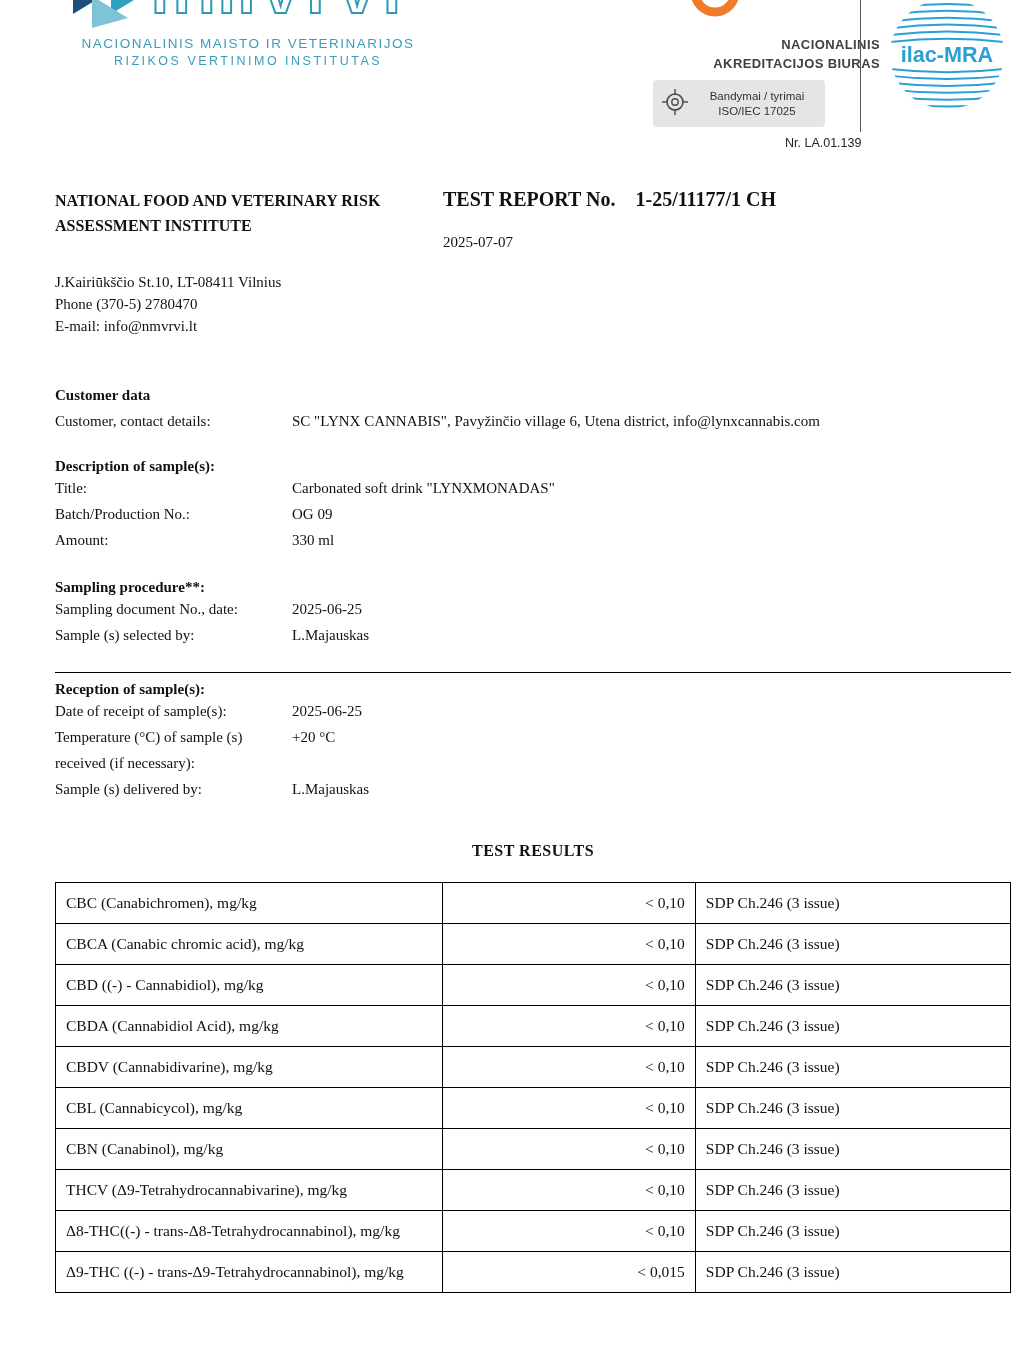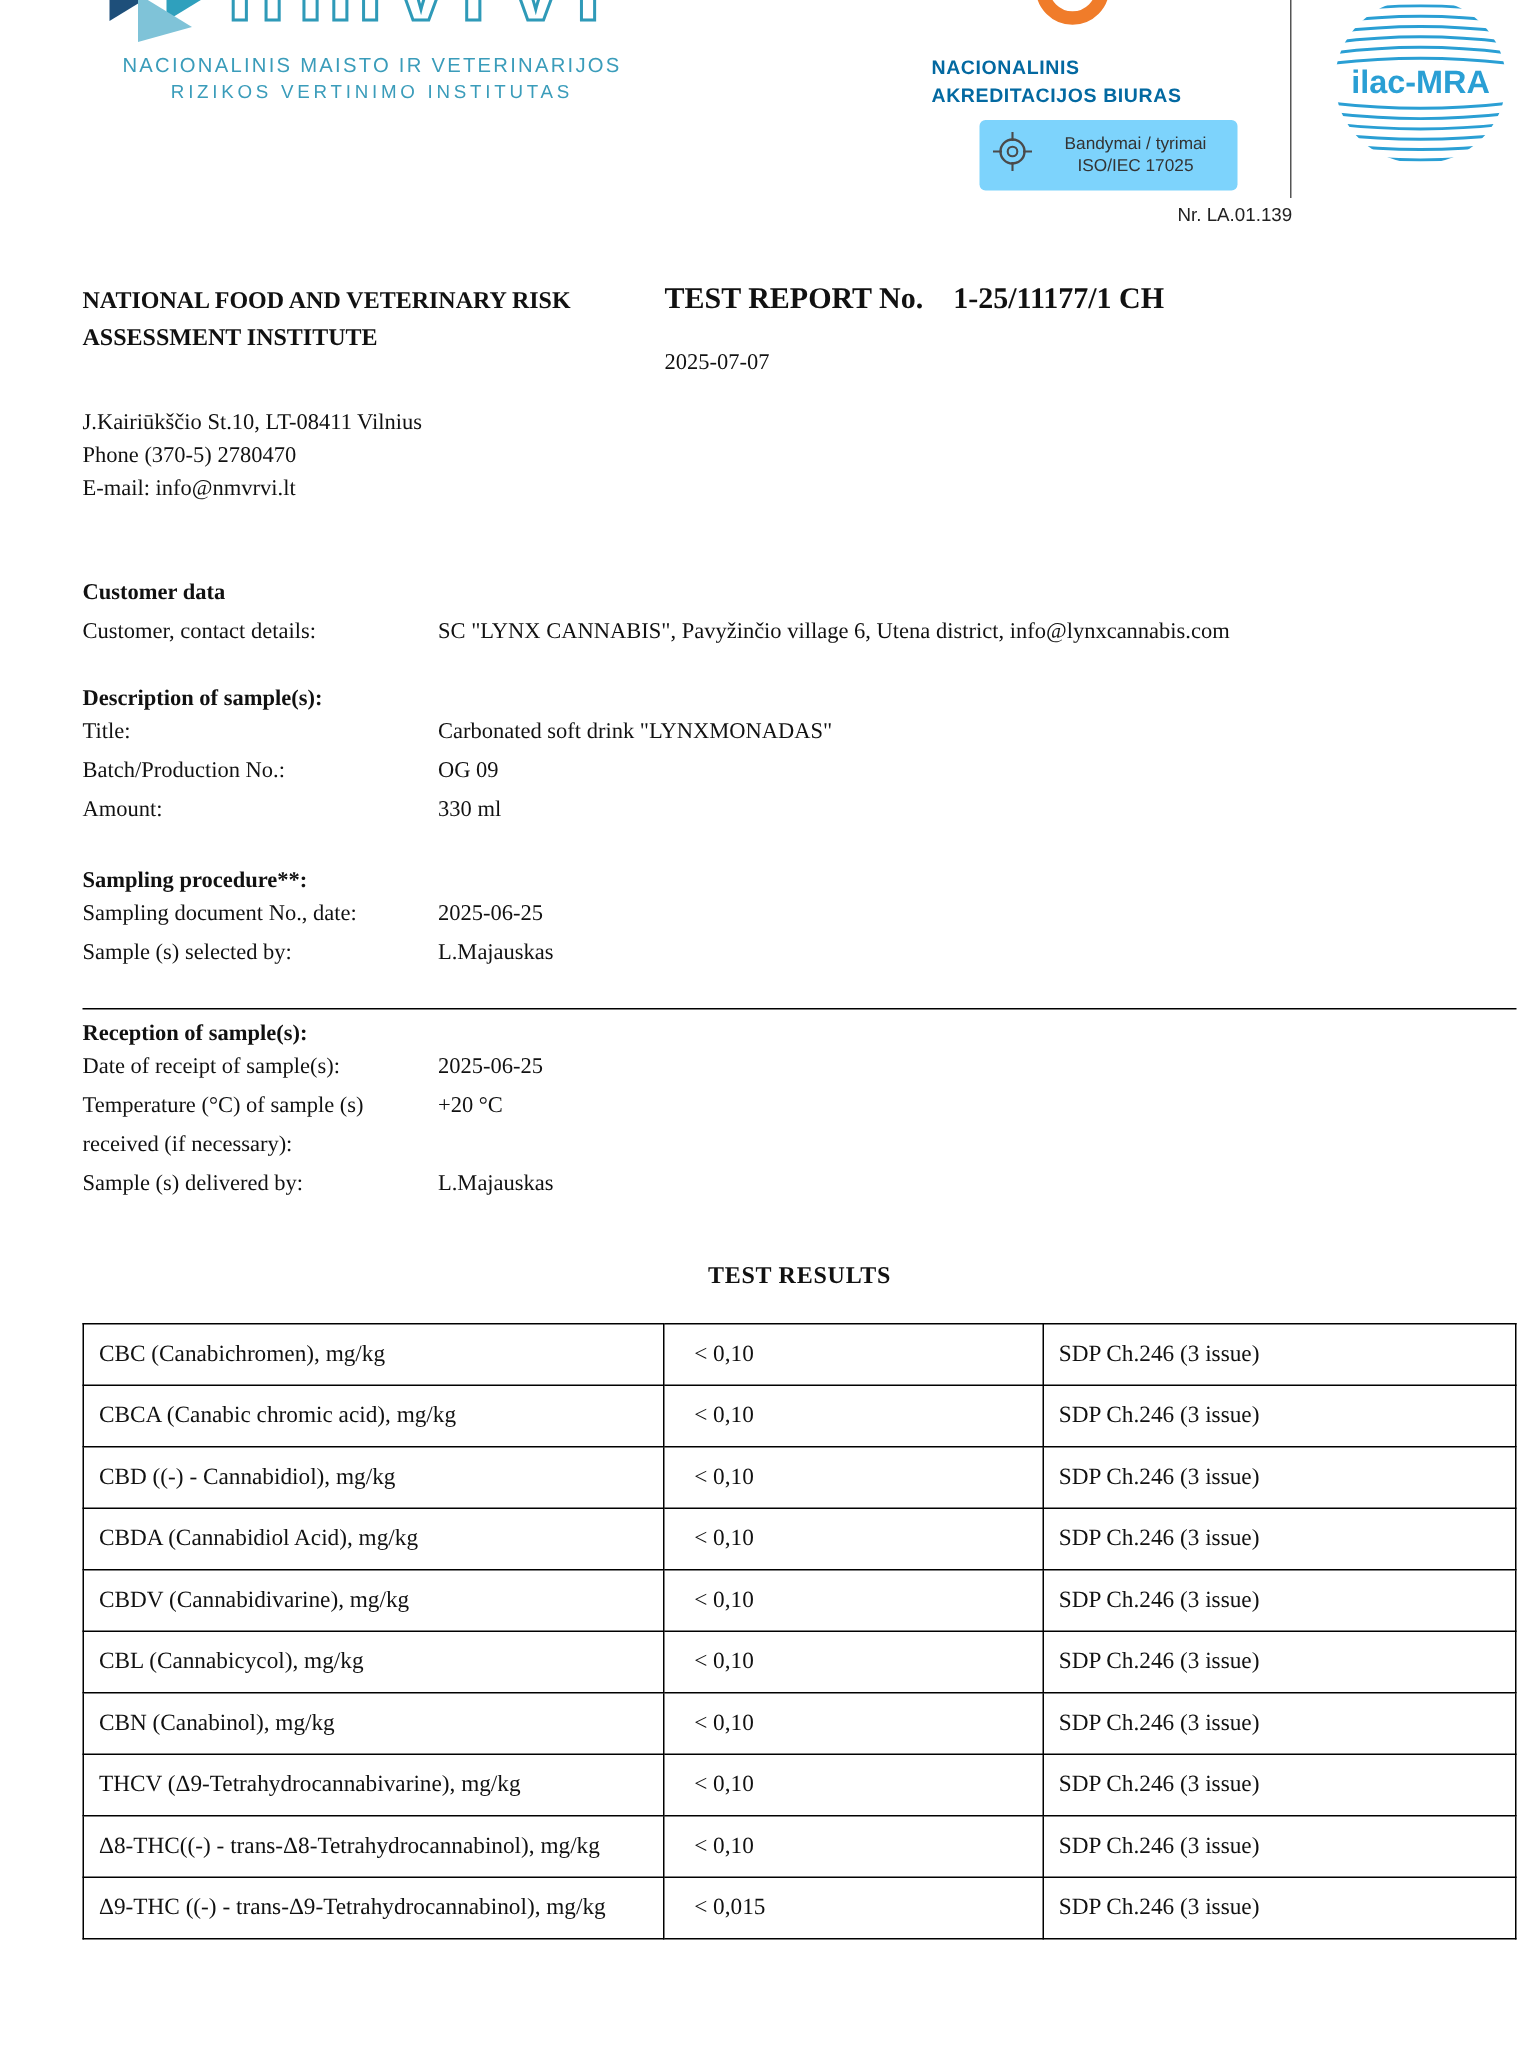--- a/index.html
+++ b/index.html
@@ -15,25 +15,25 @@
   .logo-word-clip{position:absolute;left:118px;top:0;width:280px;height:25px;overflow:hidden;}
   .logo-word{position:absolute;top:-46px;left:0;font-family:"Liberation Sans",sans-serif;
              font-size:64px;font-weight:bold;letter-spacing:8px;color:transparent;
              -webkit-text-stroke:2px #2f9ab8;}
   .logo-tagline{position:absolute;left:40px;top:36px;width:350px;text-align:center;
                 font-family:"Liberation Sans",sans-serif;color:#3a9cba;}
   .logo-tagline .t1{font-size:13.5px;letter-spacing:1.5px;}
   .logo-tagline .t2{font-size:12.5px;letter-spacing:2.5px;margin-top:3px;}
 
   .accred-icon-clip{position:absolute;left:652px;top:0;width:60px;height:21px;overflow:hidden;}
-  .accred-name{position:absolute;left:588px;top:35px;width:220px;text-align:left;
+  .accred-name{position:absolute;left:627px;top:35px;width:220px;text-align:right;
                font-family:"Liberation Sans",sans-serif;font-size:13px;font-weight:bold;
-               color:#0369a1;letter-spacing:.4px;line-height:19px;}
+               color:#404040;letter-spacing:.4px;line-height:19px;}
   .accred-badge{position:absolute;left:620px;top:80px;width:172px;height:47px;
-                background:#7dd3fc;border-radius:4px;display:flex;align-items:center;
+                background:#e5e5e5;border-radius:4px;display:flex;align-items:center;
                 padding:12px 8px;box-sizing:border-box;gap:8px;}
   .accred-badge .txt{font-family:"Liberation Sans",sans-serif;font-size:11.5px;color:#333;
                      line-height:15px;text-align:center;flex:1;}
   .divider-v{position:absolute;left:827px;top:0;width:1px;height:132px;background:#555;}
   .stamp{position:absolute;left:852px;top:0;width:124px;height:112px;}
   .accred-no{position:absolute;left:752px;top:136px;font-family:"Liberation Sans",sans-serif;
              font-size:12.5px;color:#222;}
 
   
   .main{position:absolute;top:188px;left:55px;width:956px;}
@@ -57,21 +57,21 @@
   .sec-sampling{margin-top:26px;}
 
   .rule{margin-top:24px;border:0;border-top:1.5px solid #000;width:100%;}
   .sec-reception{margin-top:6px;}
 
   .results-heading{margin-top:40px;text-align:center;font-weight:bold;font-size:16px;
                    letter-spacing:.5px;}
   table.results{margin-top:22px;width:100%;border-collapse:collapse;font-size:15.5px;}
   table.results td{border:1px solid #000;padding:9px 10px;vertical-align:middle;
                    line-height:22px;}
-  table.results td.res{text-align:left;padding-left:20px;}
+  table.results td.res{text-align:right;padding-left:20px;}
 </style>
 </head>
 <body>
 
 <div class="page">
 
   <div class="header">
 
     <div class="logo-mark-clip">
       <svg width="80" height="64" viewBox="0 0 80 64">

